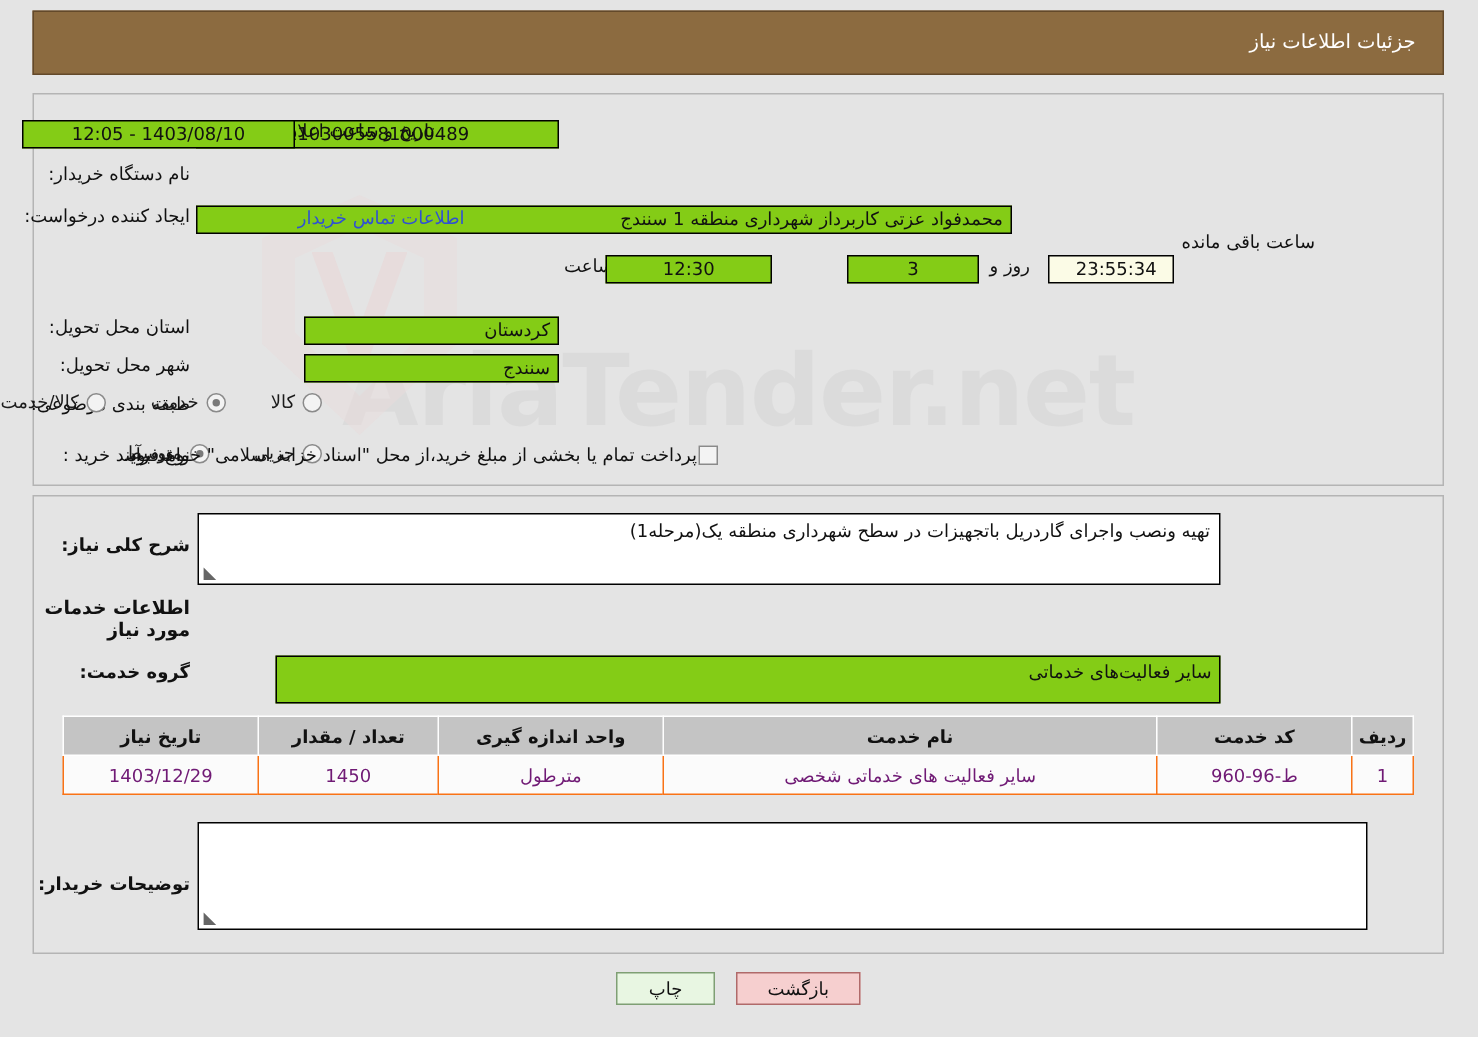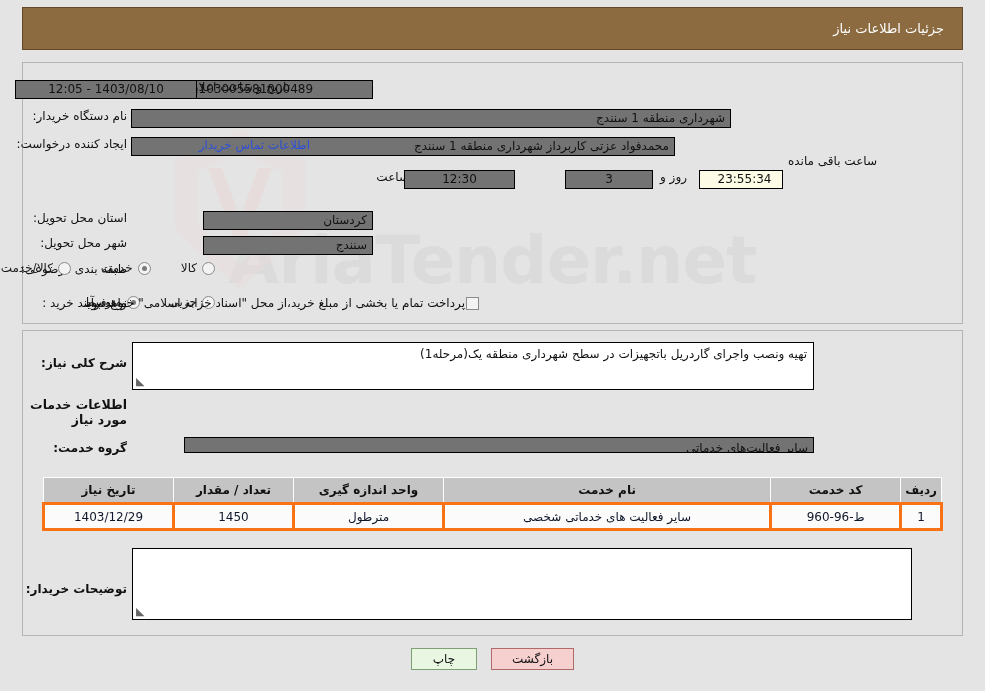--- a/index.html
+++ b/index.html
@@ -108,21 +108,21 @@
   }
   .lbl {
     font-size: 12px;
     color: #111;
     text-align: right;
     white-space: nowrap;
   }
   .lbl.two-line { line-height: 14px; white-space: normal; }
 
   .fld {
-    background: #737373;
+    background: #84cc16;
     border: 1px solid #000000;
     height: 19px;
     line-height: 17px;
     font-size: 12px;
     padding: 0 5px;
     color: #111;
     text-align: center;
     overflow: hidden;
     white-space: nowrap;
   }
@@ -214,24 +214,24 @@
     border: 1px solid #ffffff;
     height: 26px;
     font-weight: bold;
     color: #111;
     text-align: center;
     padding: 2px 4px;
     white-space: nowrap;
   }
   table.items td {
     background: #fbfbfb;
-    border: 3px solid #f97316;
+    border: 1px solid #f97316;
     height: 26px;
     text-align: center;
-    color: #0f172a;
+    color: #701a75;
     padding: 2px 4px;
     white-space: nowrap;
   }
 
   
   .btnbar {
     position: absolute;
     left: 0; top: 648px;
     width: 985px;
     display: flex;
@@ -277,23 +277,20 @@
   </div>
   <div class="row" style="right:695px; top:80px;">
     <span class="lbl">تاریخ و ساعت اعلان عمومی:</span>
   </div>
   <div class="row" style="right:788px; top:80px;">
     <span class="fld ctr" style="width:182px;">1403/08/10 - 12:05</span>
   </div>
 
   <div class="row" style="right:858px; top:109px;">
     <span class="lbl">نام دستگاه خریدار:</span>
-  </div>
-  <div class="row" style="right:254px; top:109px;">
-    <span class="fld rt" style="width:600px;">شهرداری منطقه 1 سنندج</span>
   </div>
 
   <div class="row" style="right:858px; top:137px;">
     <span class="lbl">ایجاد کننده درخواست:</span>
   </div>
   <div class="row" style="right:310px; top:137px;">
     <span class="fld rt" style="width:544px;">محمدفواد عزتی کاربرداز شهرداری منطقه 1 سنندج</span>
   </div>
   <div class="row" style="right:675px; top:138px;">
     <span class="link">اطلاعات تماس خریدار</span>
@@ -375,21 +372,21 @@
     <span>تهیه ونصب واجرای گاردریل باتجهیزات در سطح شهرداری منطقه یک(مرحله1)</span>
     <span class="grip">◢</span>
   </div>
 
   <div class="sect-head" style="right:858px; top:397px;">اطلاعات خدمات مورد نیاز</div>
 
   <div class="row" style="right:858px; top:441px;">
     <span class="lbl" style="font-weight:bold;">گروه خدمت:</span>
   </div>
   <div class="row" style="right:171px; top:437px;">
-    <span class="fld rt" style="width:630px; height:16px; line-height:20px;">سایر فعالیت‌های خدماتی</span>
+    <span class="fld rt" style="width:630px; height:32px; line-height:20px;">سایر فعالیت‌های خدماتی</span>
   </div>
 
   <div class="tbl-wrap">
     <table class="items">
       <thead>
         <tr id="items-head-row">
             <th style="width: 38px;">ردیف</th>
             <th style="width: 130px;">کد خدمت</th>
             <th>نام خدمت</th>
             <th style="width: 150px;">واحد اندازه گیری</th>

